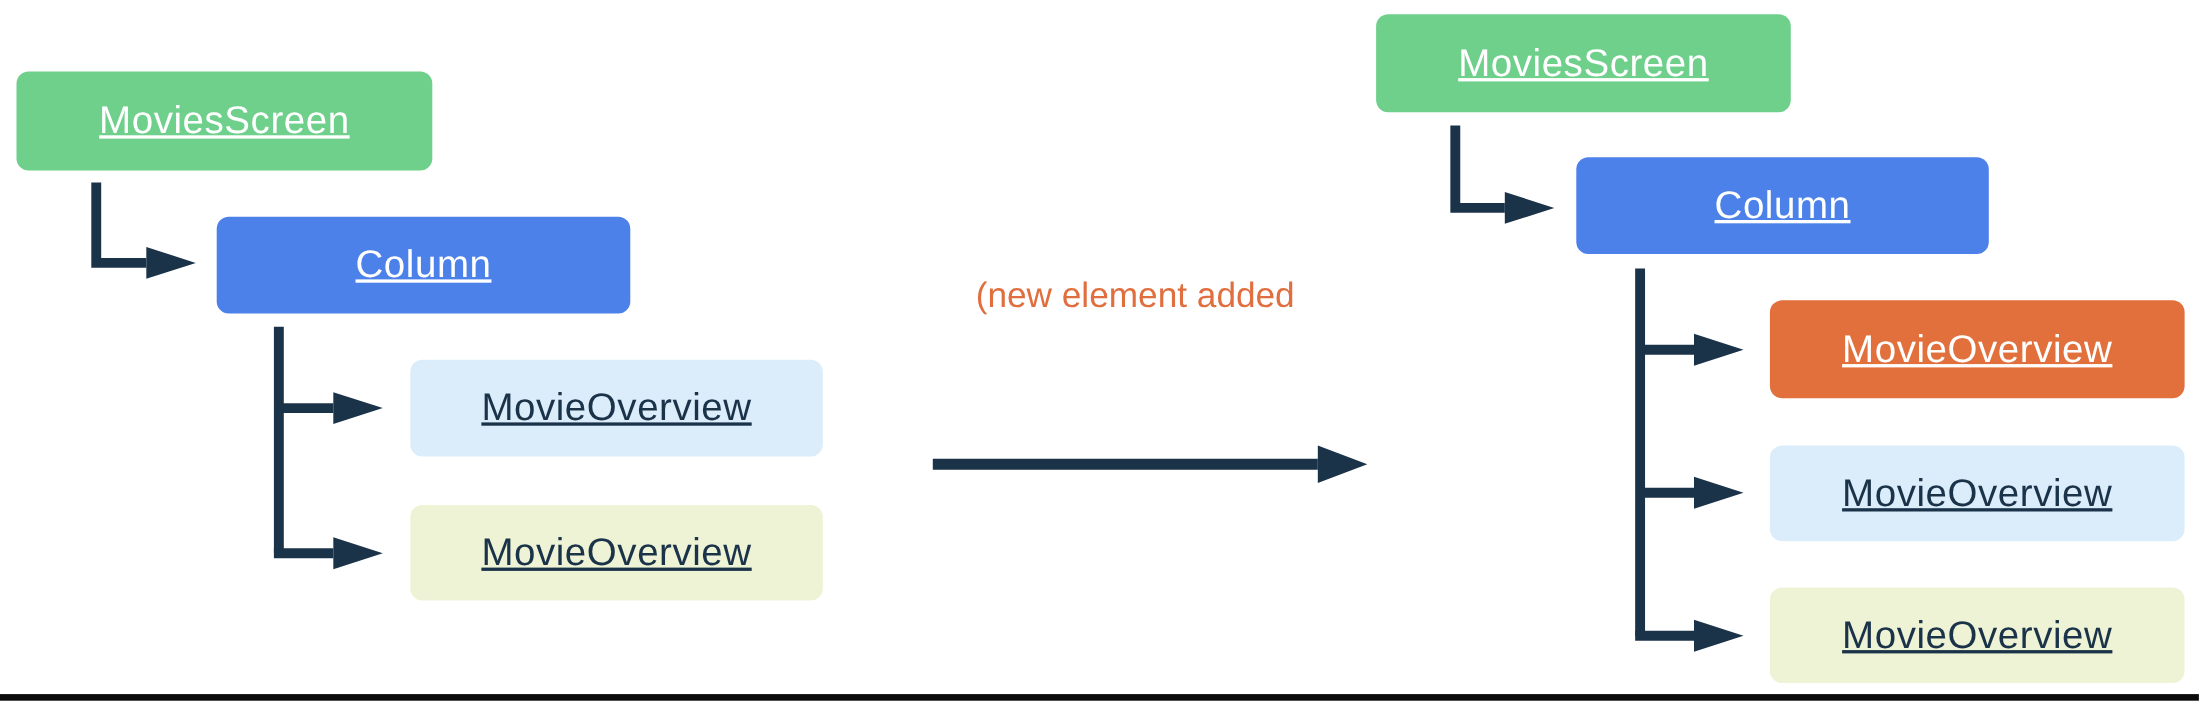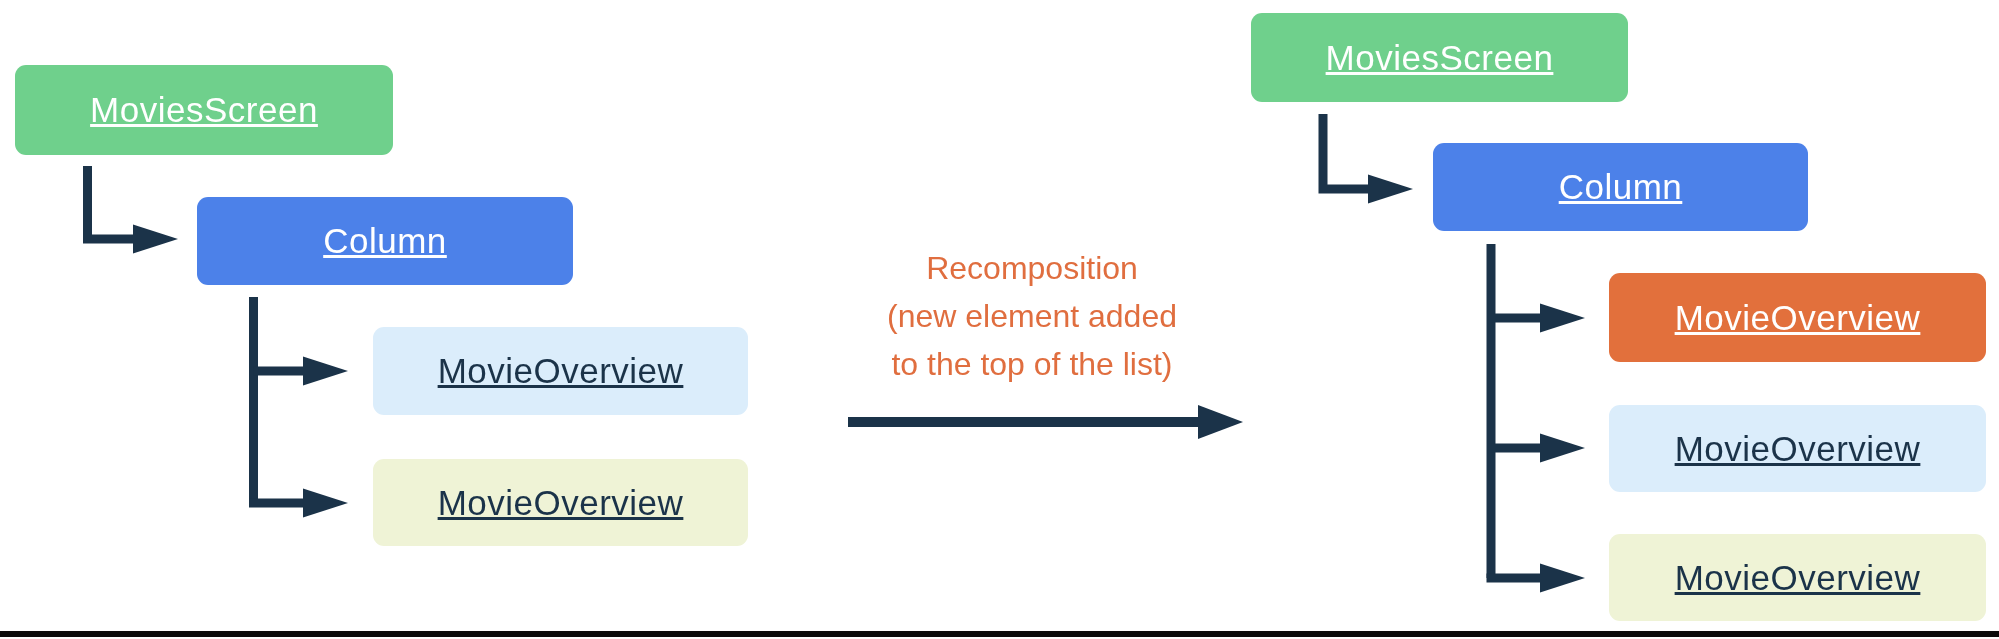--- a/index.html
+++ b/index.html
@@ -83,23 +83,21 @@
     <polygon points="1540,433.5 1540,462.5 1585,448"></polygon>
     <polygon points="1540,563.5 1540,592.5 1585,578"></polygon>
   </svg>
 
   <div class="node v-green n-l1">MoviesScreen</div>
   <div class="node v-blue n-l2">Column</div>
   <div class="node v-light-blue n-l3">MovieOverview</div>
   <div class="node v-light-yellow n-l4">MovieOverview</div>
 
   <div class="transition-label">
-    <span>Recomposition</span>
     <span>(new element added</span>
-    <span>to the top of the list)</span>
   </div>
 
   <div class="node v-green n-r1">MoviesScreen</div>
   <div class="node v-blue n-r2">Column</div>
   <div class="node v-orange n-r3">MovieOverview</div>
   <div class="node v-light-blue n-r4">MovieOverview</div>
   <div class="node v-light-yellow n-r5">MovieOverview</div>
 
   <div class="bottom-rule"></div>
 </div>

